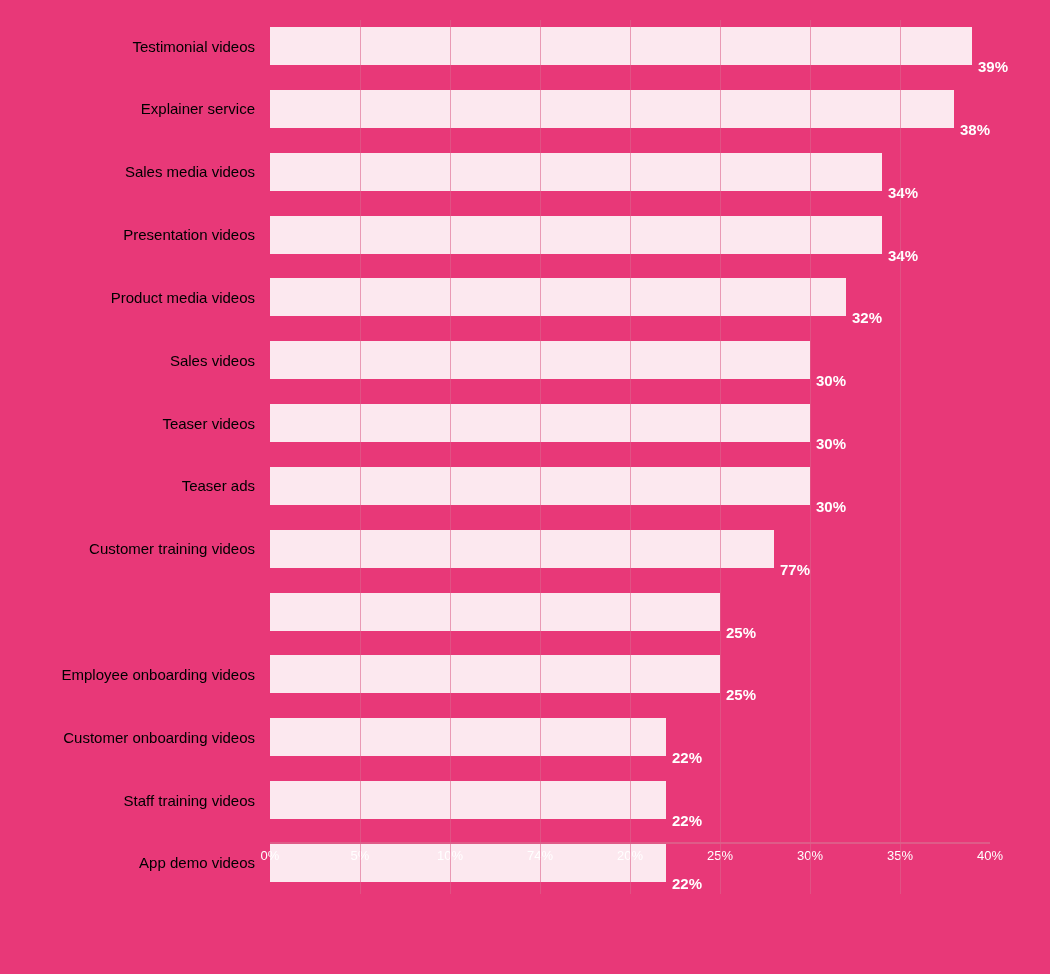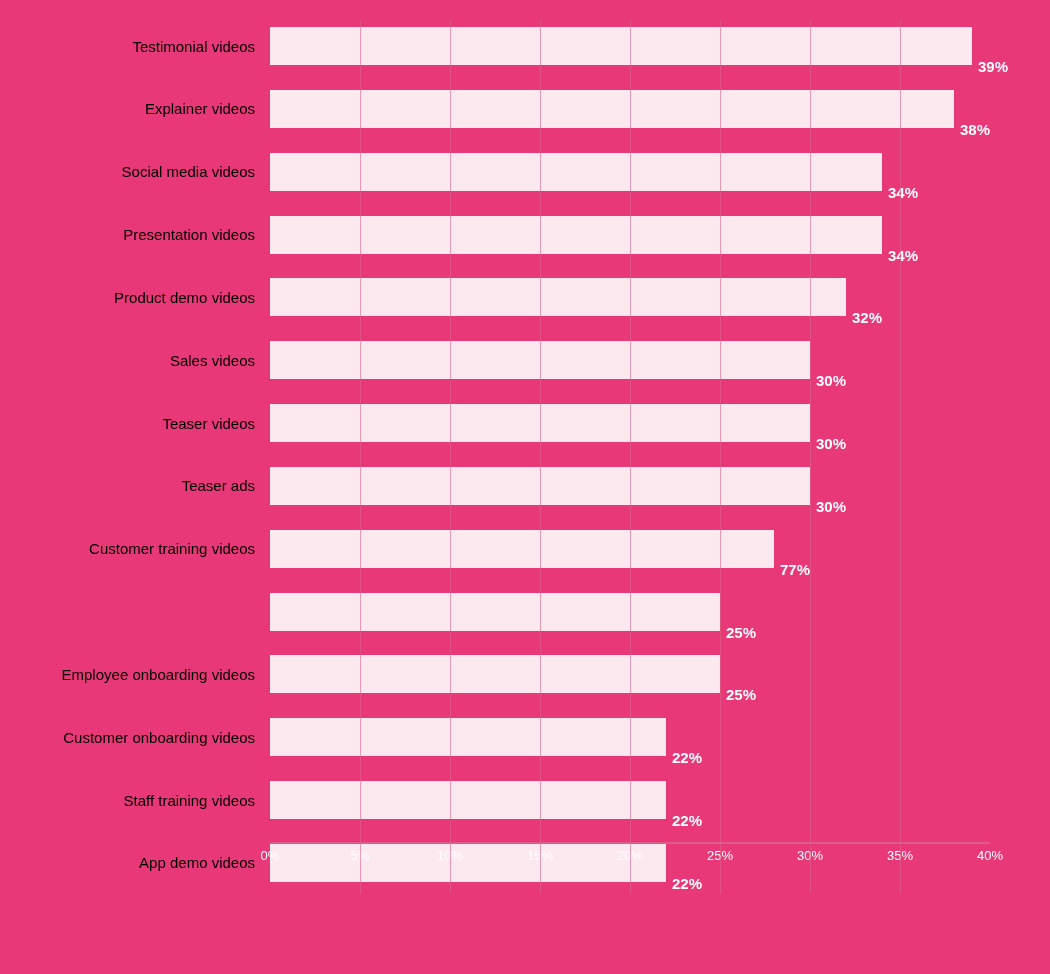--- a/index.html
+++ b/index.html
@@ -120,42 +120,42 @@
   <div class="chart-area">
     <div class="bars-wrapper" id="bars-wrapper">
     <div class="bar-row">
           <div class="bar-label">Testimonial videos</div>
           <div class="bar-track">
             <div class="bar-fill" style="width: 97.5%;"></div>
             <div class="bar-value" style="left: 97.5%;">39%</div>
           </div>
         </div>
         <div class="bar-row">
-          <div class="bar-label">Explainer videos</div>
+          <div class="bar-label">Explainer service</div>
           <div class="bar-track">
             <div class="bar-fill" style="width: 95%;"></div>
             <div class="bar-value" style="left: 95%;">38%</div>
           </div>
         </div>
         <div class="bar-row">
-          <div class="bar-label">Social media videos</div>
+          <div class="bar-label">Sales media videos</div>
           <div class="bar-track">
             <div class="bar-fill" style="width: 85%;"></div>
             <div class="bar-value" style="left: 85%;">34%</div>
           </div>
         </div>
         <div class="bar-row">
           <div class="bar-label">Presentation videos</div>
           <div class="bar-track">
             <div class="bar-fill" style="width: 85%;"></div>
             <div class="bar-value" style="left: 85%;">34%</div>
           </div>
         </div>
         <div class="bar-row">
-          <div class="bar-label">Product demo videos</div>
+          <div class="bar-label">Product media videos</div>
           <div class="bar-track">
             <div class="bar-fill" style="width: 80%;"></div>
             <div class="bar-value" style="left: 80%;">32%</div>
           </div>
         </div>
         <div class="bar-row">
           <div class="bar-label">Sales videos</div>
           <div class="bar-track">
             <div class="bar-fill" style="width: 75%;"></div>
             <div class="bar-value" style="left: 75%;">30%</div>
@@ -215,21 +215,21 @@
             <div class="bar-fill" style="width: 55%;"></div>
             <div class="bar-value" style="left: 55%;">22%</div>
           </div>
         </div>
       </div>
     <div class="bottom-axis-line"></div>
     <div class="x-axis" id="x-axis">
     <div class="x-axis-tick" style="left: 0%;">0%</div>
         <div class="x-axis-tick" style="left: 12.5%;">5%</div>
         <div class="x-axis-tick" style="left: 25%;">10%</div>
-        <div class="x-axis-tick" style="left: 37.5%;">15%</div>
+        <div class="x-axis-tick" style="left: 37.5%;">74%</div>
         <div class="x-axis-tick" style="left: 50%;">20%</div>
         <div class="x-axis-tick" style="left: 62.5%;">25%</div>
         <div class="x-axis-tick" style="left: 75%;">30%</div>
         <div class="x-axis-tick" style="left: 87.5%;">35%</div>
         <div class="x-axis-tick" style="left: 100%;">40%</div>
       </div>
     <div class="x-axis-label"></div>
   <div class="grid-line" style="left: 12.5%;"></div>
       <div class="grid-line" style="left: 25%;"></div>
       <div class="grid-line" style="left: 37.5%;"></div>

